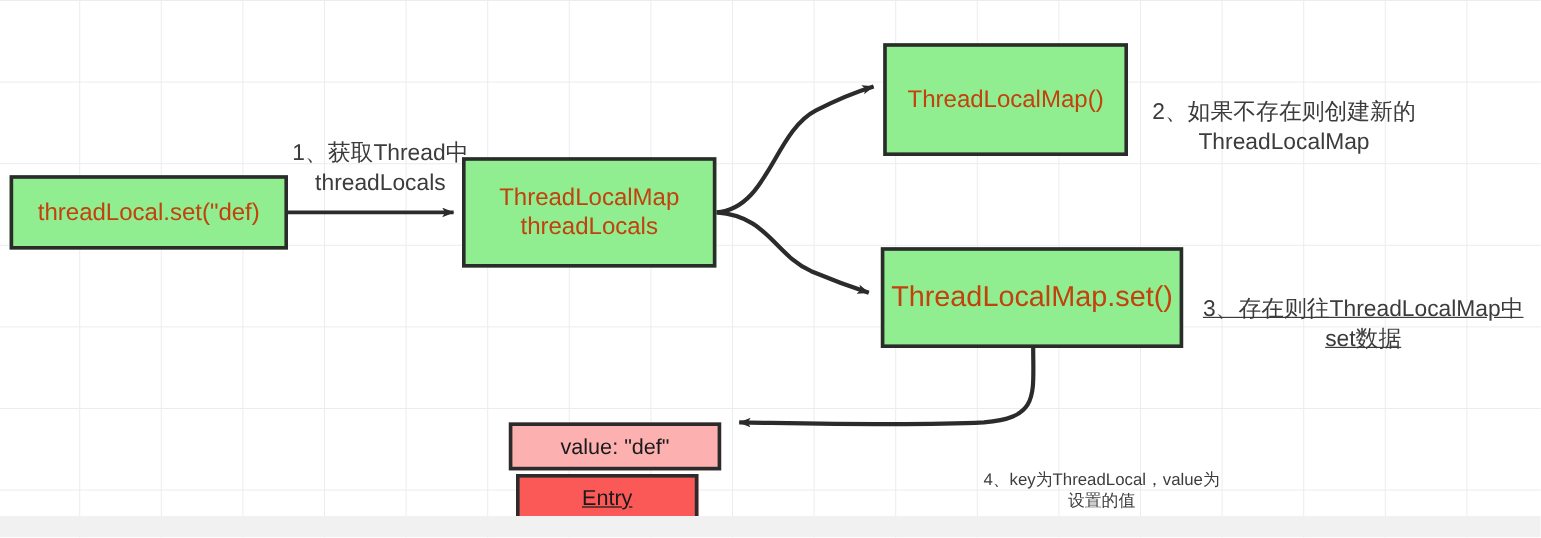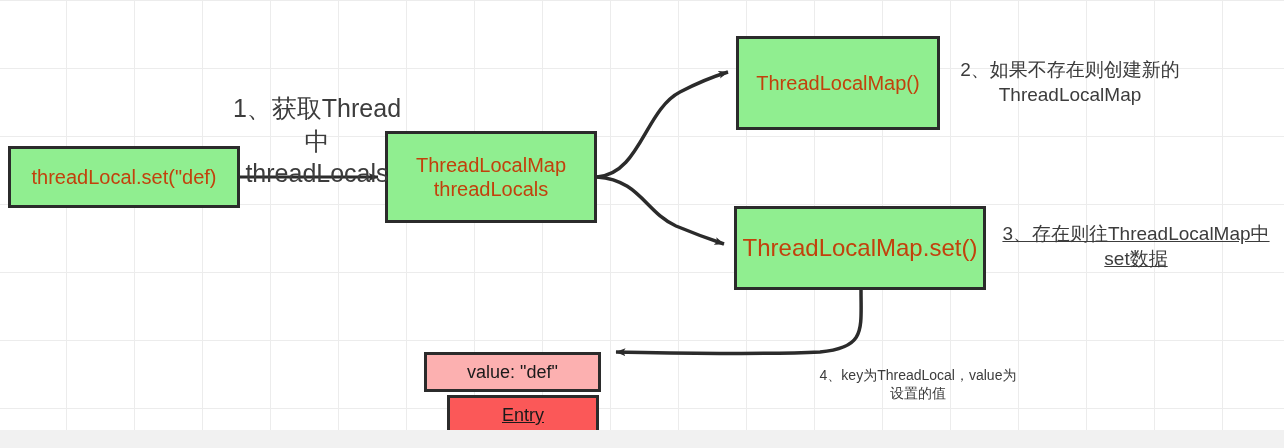--- a/index.html
+++ b/index.html
@@ -42,20 +42,21 @@
   }
   .green {
     background: #90ee90;
   }
   .label {
     position: absolute;
     color: #3c3c3c;
     text-align: center;
     line-height: 1.3;
     white-space: pre-line;
+    margin-top: 24px;
   }
   .entry-cell {
     position: absolute;
     box-sizing: border-box;
     border: 3px solid #2b2b2b;
     display: flex;
     align-items: center;
     justify-content: center;
     text-align: center;
     color: #1a1a1a;
@@ -104,23 +105,23 @@
   <div class="node green" style="left:385px; top:131px; width:212px; height:92px; font-size:20px;">ThreadLocalMap
 threadLocals</div>
 
   <div class="node green" style="left:736px; top:36px; width:204px; height:94px; font-size:20px;">ThreadLocalMap()</div>
 
   <div class="node green" style="left:734px; top:206px; width:252px; height:84px; font-size:24px;">ThreadLocalMap.set()</div>
 
 
   <div class="entry-cell" style="left:424px; top:352px; width:177px; height:40px; background:#fcb0b0; font-size:18px;">value: "def"</div>
 
-  <div class="entry-cell" style="left:447px; top:395px; width:152px; height:41px; background:#fb5858; font-size:18px;text-decoration:underline;">Entry</div>
+  <div class="entry-cell" style="left:430px; top:395px; width:152px; height:41px; background:#fb5858; font-size:18px;text-decoration:underline;">Entry</div>
 
-  <div class="label" style="left:222px; top:92px; width:190px; font-size:25px;">1、获取Thread中
+  <div class="label" style="left:222px; top:92px; width:190px; font-size:19px;">1、获取Thread中
 threadLocals</div>
 
   <div class="label" style="left:945px; top:58px; width:250px; font-size:19px;">2、如果不存在则创建新的
 ThreadLocalMap</div>
 
   <div class="label" style="left:988px; top:222px; width:296px; font-size:19px;text-decoration:underline;">3、存在则往ThreadLocalMap中
 set数据</div>
 
   <div class="label" style="left:762px; top:366px; width:312px; font-size:14px;">4、key为ThreadLocal，value为
 设置的值</div>

